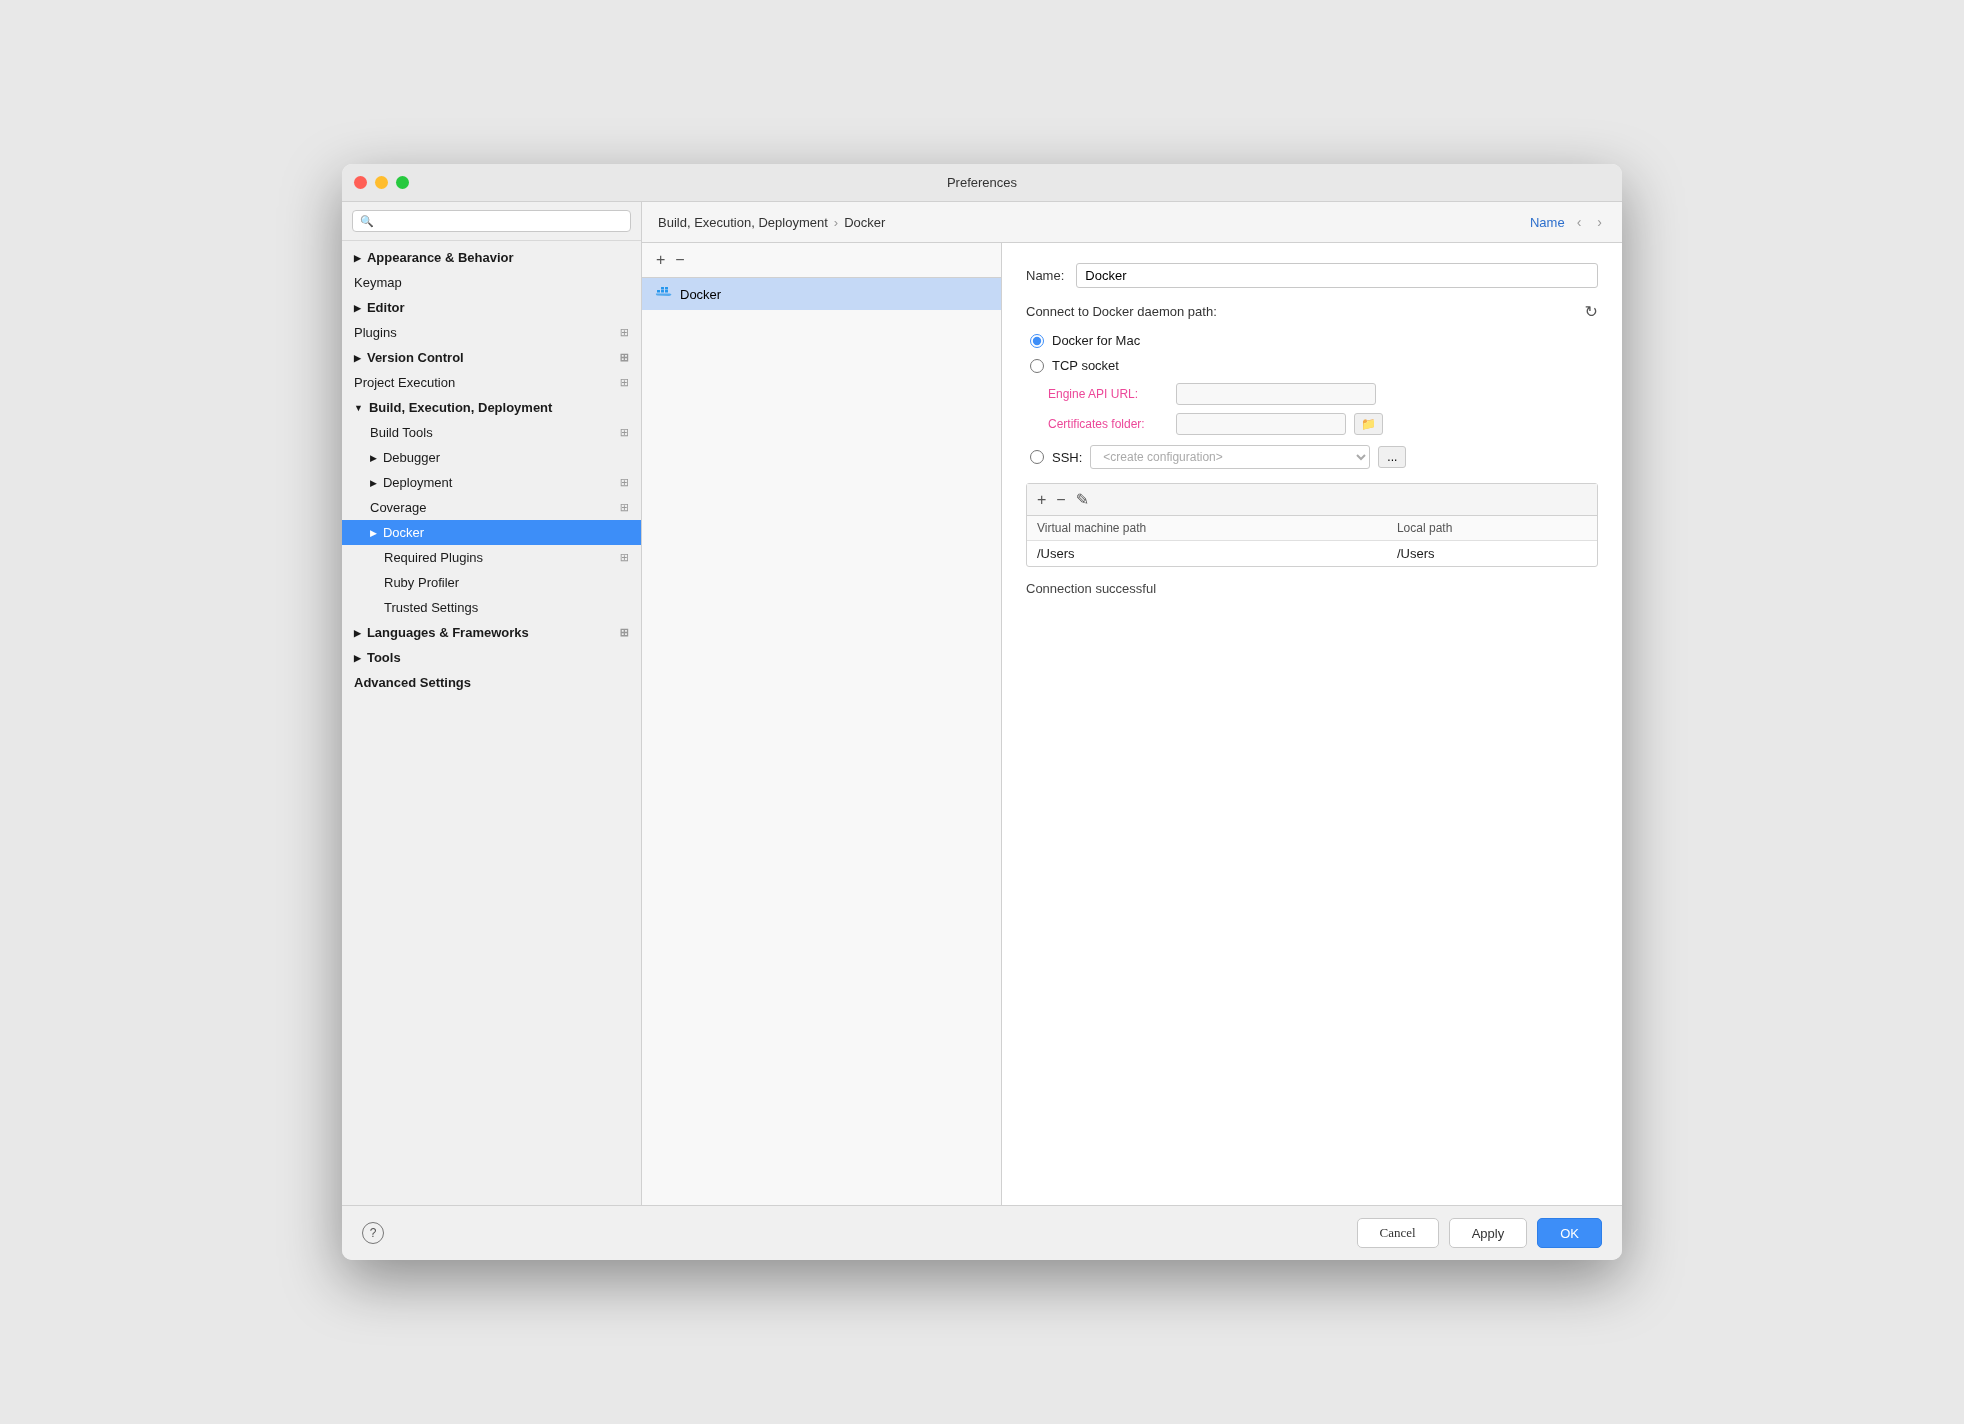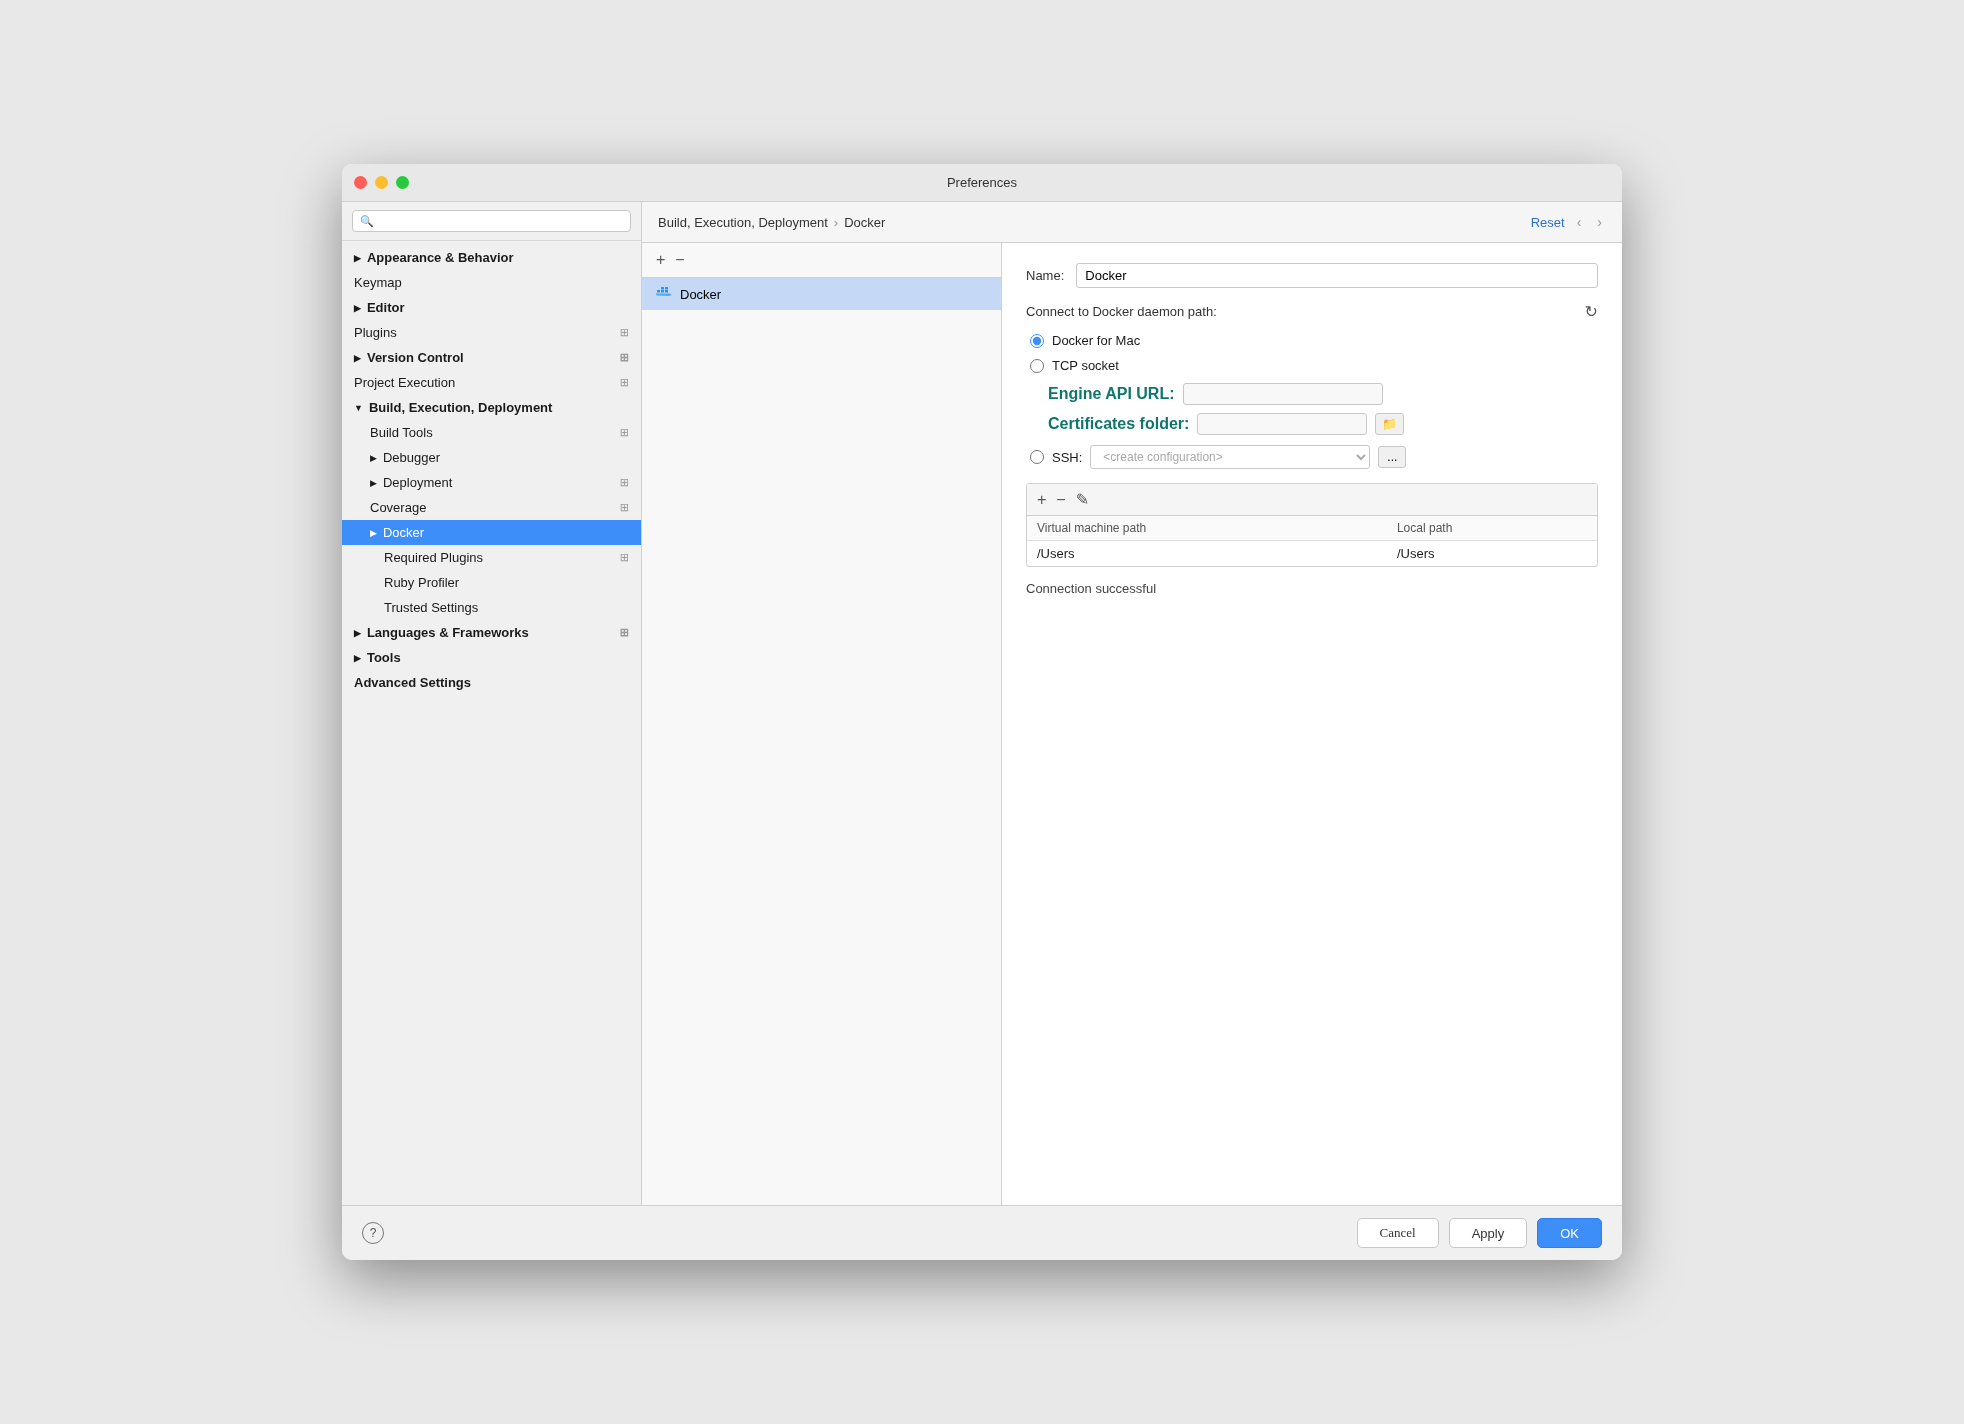--- a/index.html
+++ b/index.html
@@ -287,24 +287,23 @@
       padding-left: 22px;
       margin-bottom: 10px;
     }
     .sub-form-row {
       display: flex;
       align-items: center;
       gap: 8px;
       margin-bottom: 8px;
     }
     .sub-label {
-      font-size: 16px;
-      color: #0f766e;
+      font-size: 12px;
+      color: #ec4899;
       min-width: 120px;
-      font-weight: bold;
     }
     .sub-input {
       border: 1px solid #c8c8c8;
       border-radius: 3px;
       padding: 3px 6px;
       font-size: 12px;
       width: 200px;
       background: #f8f8f8;
       color: #999;
       outline: none;
@@ -554,21 +553,21 @@
     </div>
 
     <div class="right-panel">
       <div class="panel-header">
         <div class="breadcrumb">
           <span>Build, Execution, Deployment</span>
           <span class="breadcrumb-sep">›</span>
           <span class="breadcrumb-current">Docker</span>
         </div>
         <div class="panel-actions">
-          <button class="reset-btn">Reset</button>
+          <button class="reset-btn">Name</button>
           <button class="nav-arrow-btn">‹</button>
           <button class="nav-arrow-btn">›</button>
         </div>
       </div>
 
       <div class="split-panel">
 
         <div class="list-panel">
           <div class="list-toolbar">
             <button class="toolbar-btn">+</button>

